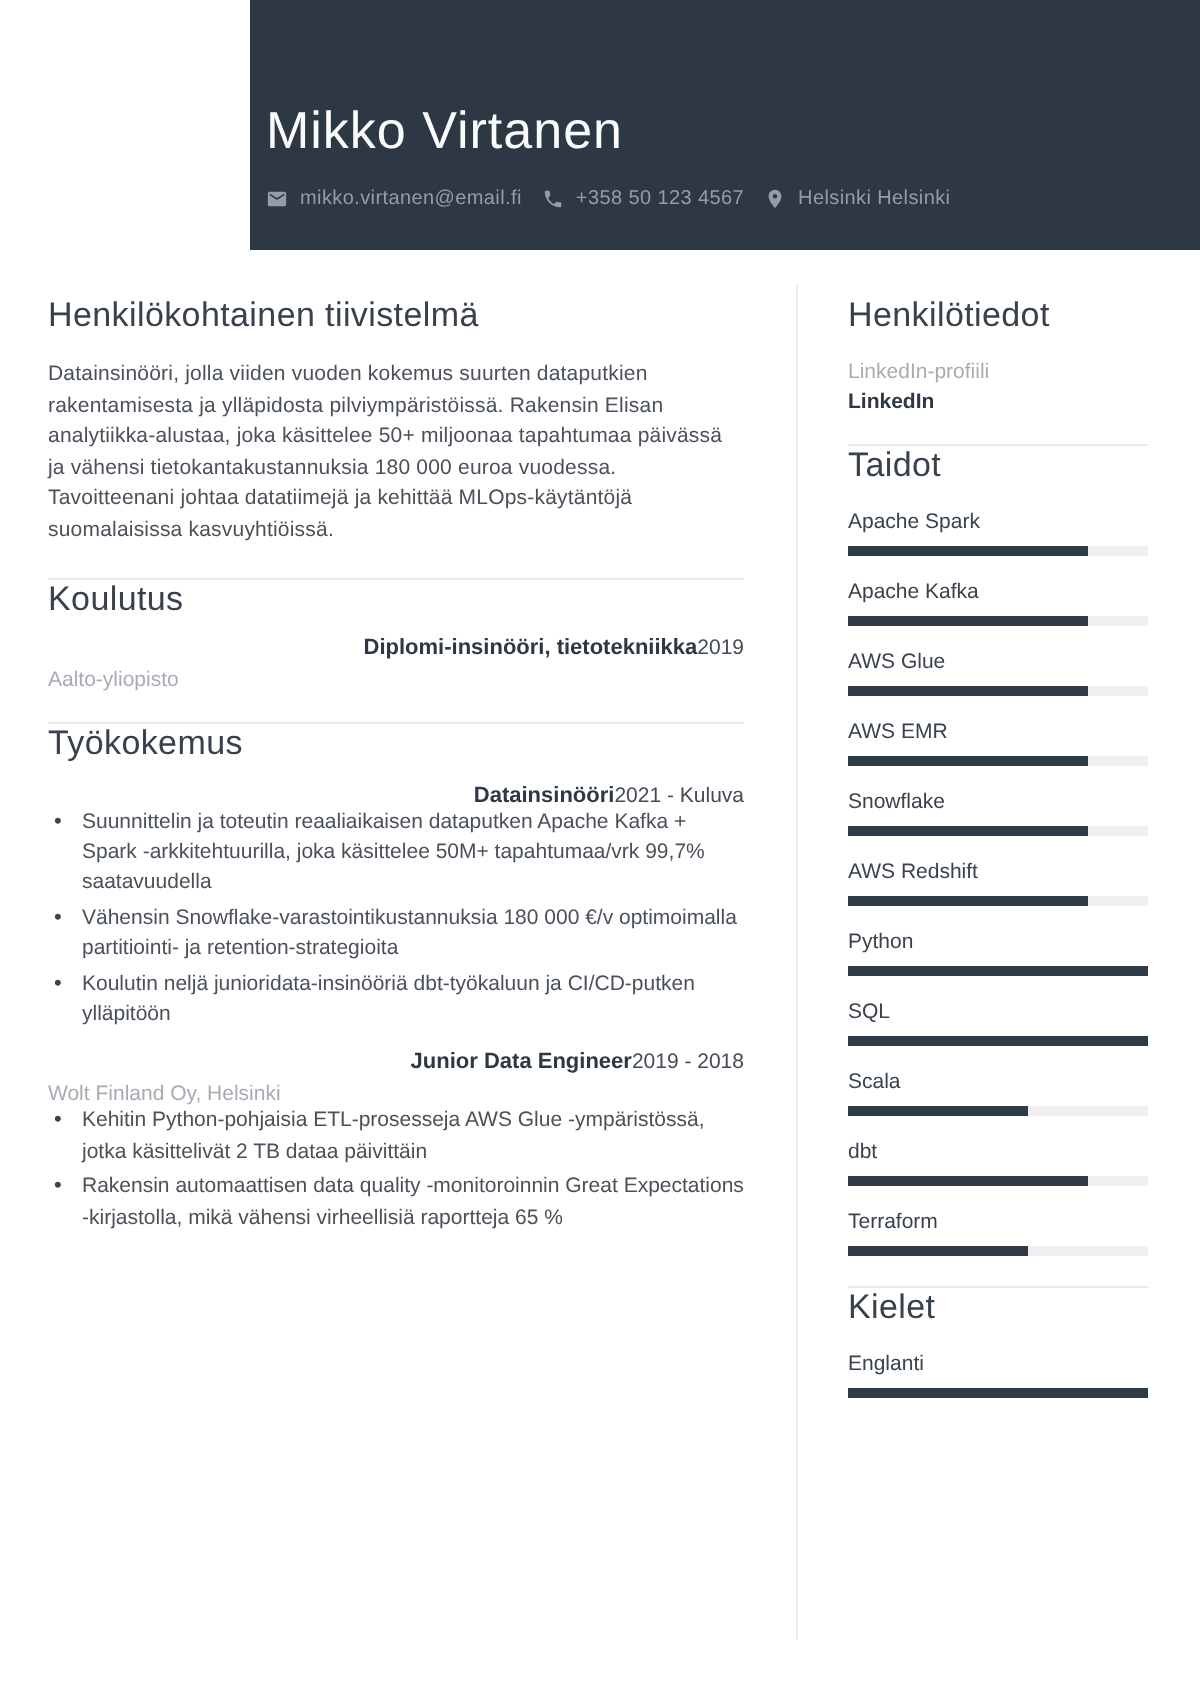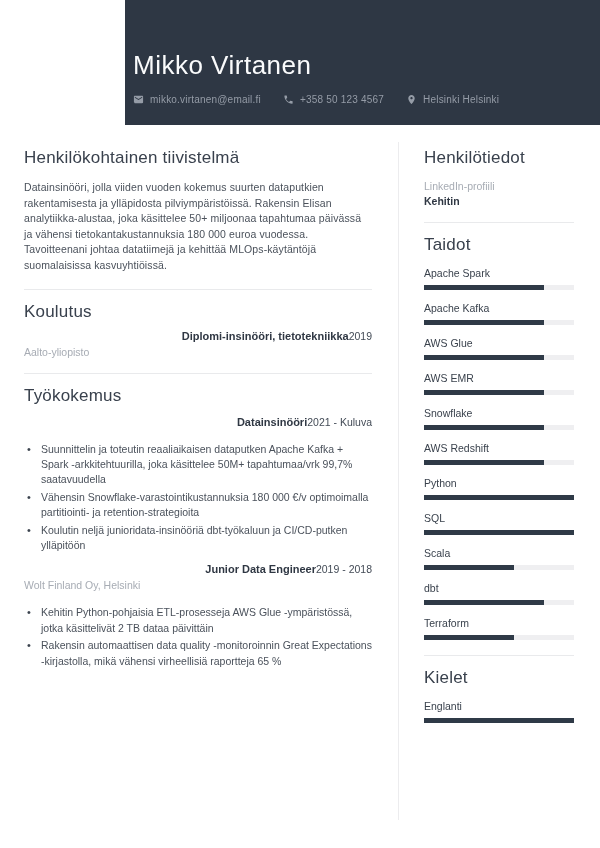--- a/index.html
+++ b/index.html
@@ -4,21 +4,21 @@
 <style>
   * { margin: 0; padding: 0; box-sizing: border-box; }
   html, body { width: 600px; height: 848px; background: #ffffff; overflow: hidden;
     font-family: "Liberation Sans", sans-serif; }
   .page { position: relative; width: 600px; height: 848px; background: #fff; }
 
   
   .header { position: absolute; left: 125px; top: 0; width: 475px; height: 125px;
     background: #2e3744; color: #fff; padding: 50px 0 0 8px; }
   .name { font-size: 26px; font-weight: 500; letter-spacing: 0.5px; color: #fafbfc; }
-  .contact-row { display: flex; align-items: flex-start; gap: 22px; margin-top: 13px; }
+  .contact-row { display: flex; align-items: flex-start; gap: 10px; margin-top: 13px; }
   .contact-item { display: flex; align-items: center; gap: 6px; color: #959ca7;
     font-size: 10px; letter-spacing: 0.2px; }
   .contact-item svg { width: 11px; height: 11px; fill: #959ca7; flex: 0 0 auto; }
 
   
   .vdivider { position: absolute; left: 398px; top: 142px; width: 1px; height: 678px;
     background: #ececee; }
   .left-col  { position: absolute; left: 24px;  top: 148px; width: 348px; }
   .right-col { position: absolute; left: 424px; top: 148px; width: 150px; }
 
@@ -27,22 +27,22 @@
 
   
   .summary-text { margin-top: 12px; font-size: 10.5px; line-height: 15.6px;
     color: #4a515b; letter-spacing: 0.1px; }
   .entry-head { display: flex; justify-content: flex-end; align-items: baseline; }
   .entry-title { font-size: 11px; font-weight: 700; color: #2f3743; }
   .entry-date { font-size: 10.5px; color: #434b56; white-space: nowrap; }
   .entry-sub { font-size: 10.5px; color: #a7acb4; margin-top: 4px; }
   .mt8  { margin-top: 8px; }
   .mt10 { margin-top: 10px; }
-  .mt16 { margin-top: 12px; }
-  ul.bullets { margin-top: 14px; list-style: none; }
+  .mt16 { margin-top: 0; }
+  ul.bullets { list-style: none; }
   ul.bullets li { position: relative; padding-left: 17px; font-size: 10.5px;
     line-height: 15.4px; color: #4a515b; margin-bottom: 2px; }
   ul.bullets li::before { content: "•"; position: absolute; left: 3px; top: 0;
     color: #3b434e; font-size: 11px; }
 
   
   .detail-label { margin-top: 12px; font-size: 10.5px; color: #a7acb4; }
   .detail-value { margin-top: 3px; font-size: 10.5px; font-weight: 700; color: #2f3743; }
   .skill-item { margin-top: 12px; }
   .skill-name { font-size: 10.5px; color: #3a424d; }
@@ -124,21 +124,21 @@
         <li>Rakensin automaattisen data quality -monitoroinnin Great Expectations -kirjastolla, mikä vähensi virheellisiä raportteja 65 %</li>
       </ul>
     </div>
 
   </div>
 
   <div class="right-col">
 
     <h2 class="section">Henkilötiedot</h2>
     <div class="detail-label">LinkedIn-profiili</div>
-    <div class="detail-value">Kehitin</div>
+    <div class="detail-value">LinkedIn</div>
 
     <hr class="sep">
 
     <h2 class="section mt16">Taidot</h2>
 
     <div class="skill-item">
       <div class="skill-name">Apache Spark</div>
       <div class="bar-track">
           <div class="bar-fill" style="width: 80%;"></div>
         </div>

